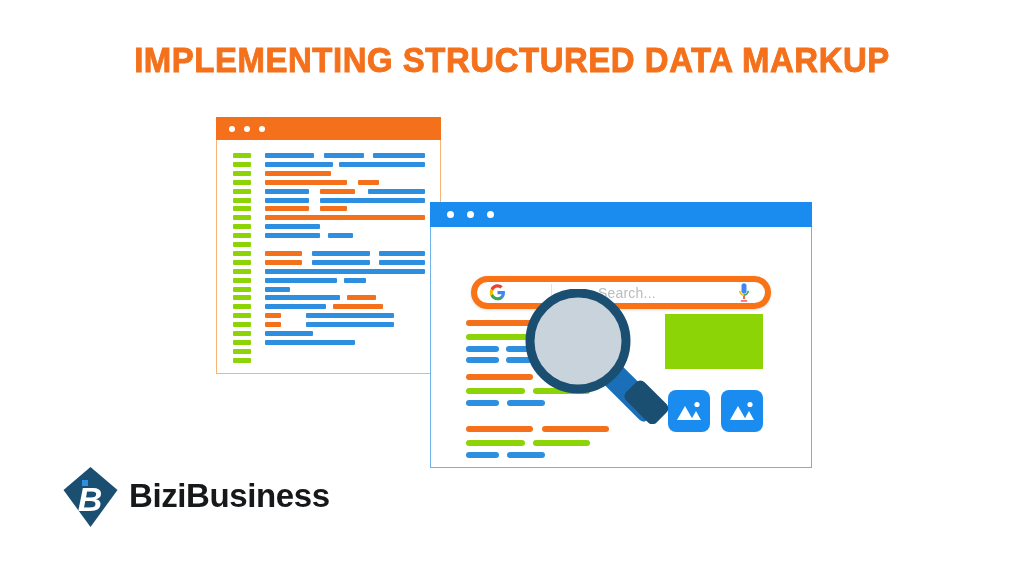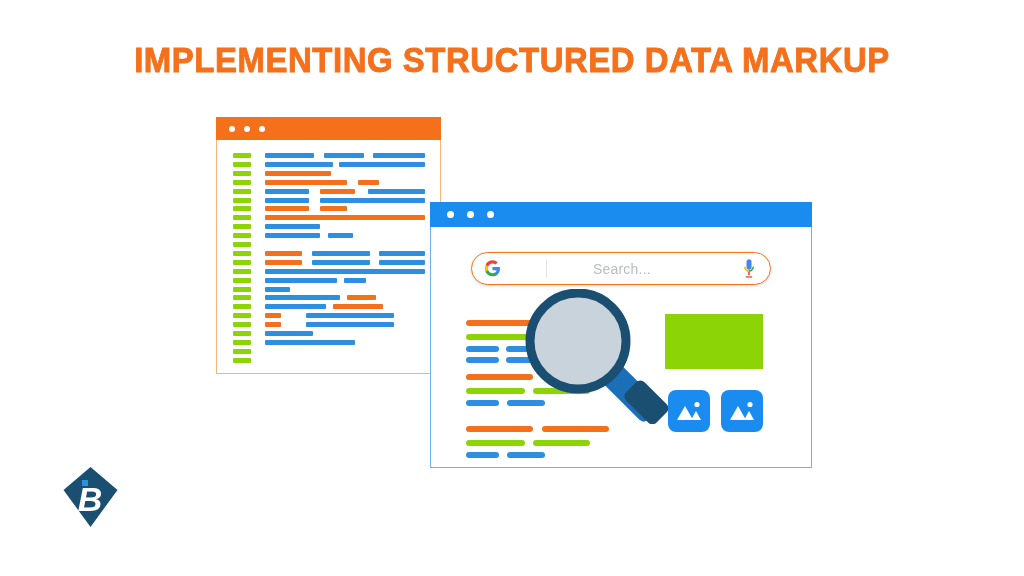--- a/index.html
+++ b/index.html
@@ -77,24 +77,24 @@
     width:382px; height:25px;
     background:#1A8CF0;
     display:flex; align-items:center;
     padding-left:17px; gap:13px;
   }
   .bdot { width:7px; height:7px; border-radius:50%; background:#ffffff; }
 
   
   .searchbar {
     position:absolute;
-    left:471px; top:252px;
+    left:471px; top:276px;
     width:300px; height:33px;
     background:#ffffff;
-    border:1px solid #f97316;
+    border:6px solid #f97316;
     border-radius:17px;
     box-shadow:0 1px 3px rgba(30,40,60,0.16);
     display:flex; align-items:center;gap:36px;
   }
   .g-logo { margin-left:12px; width:17px; height:17px; flex:0 0 auto; }
   .s-divider {
     width:1px; height:18px; background:#E0E2E4;
     margin-left:9px; margin-right:10px; flex:0 0 auto;
   }
   .s-placeholder {
@@ -300,15 +300,16 @@
   </div>
 
   <div class="brand">
     <span class="brand-mark">
       <svg width="57" height="62" viewBox="0 0 57 62">
         <path d="M28.5 1 L55.5 24 L28.5 61 L1.5 24 Z" fill="#1B4F72"></path>
         <path d="M20 14 L26 14 L26 20 L20 20 Z" fill="#2E8FE0"></path>
         <text x="28" y="45" font-family="Liberation Sans, sans-serif" font-size="34" font-weight="bold" fill="#ffffff" text-anchor="middle" font-style="italic">B</text>
       </svg>
     </span>
+    <span class="brand-name">BiziBusiness</span>
   </div>
 
 </div>
 
 </body></html>

